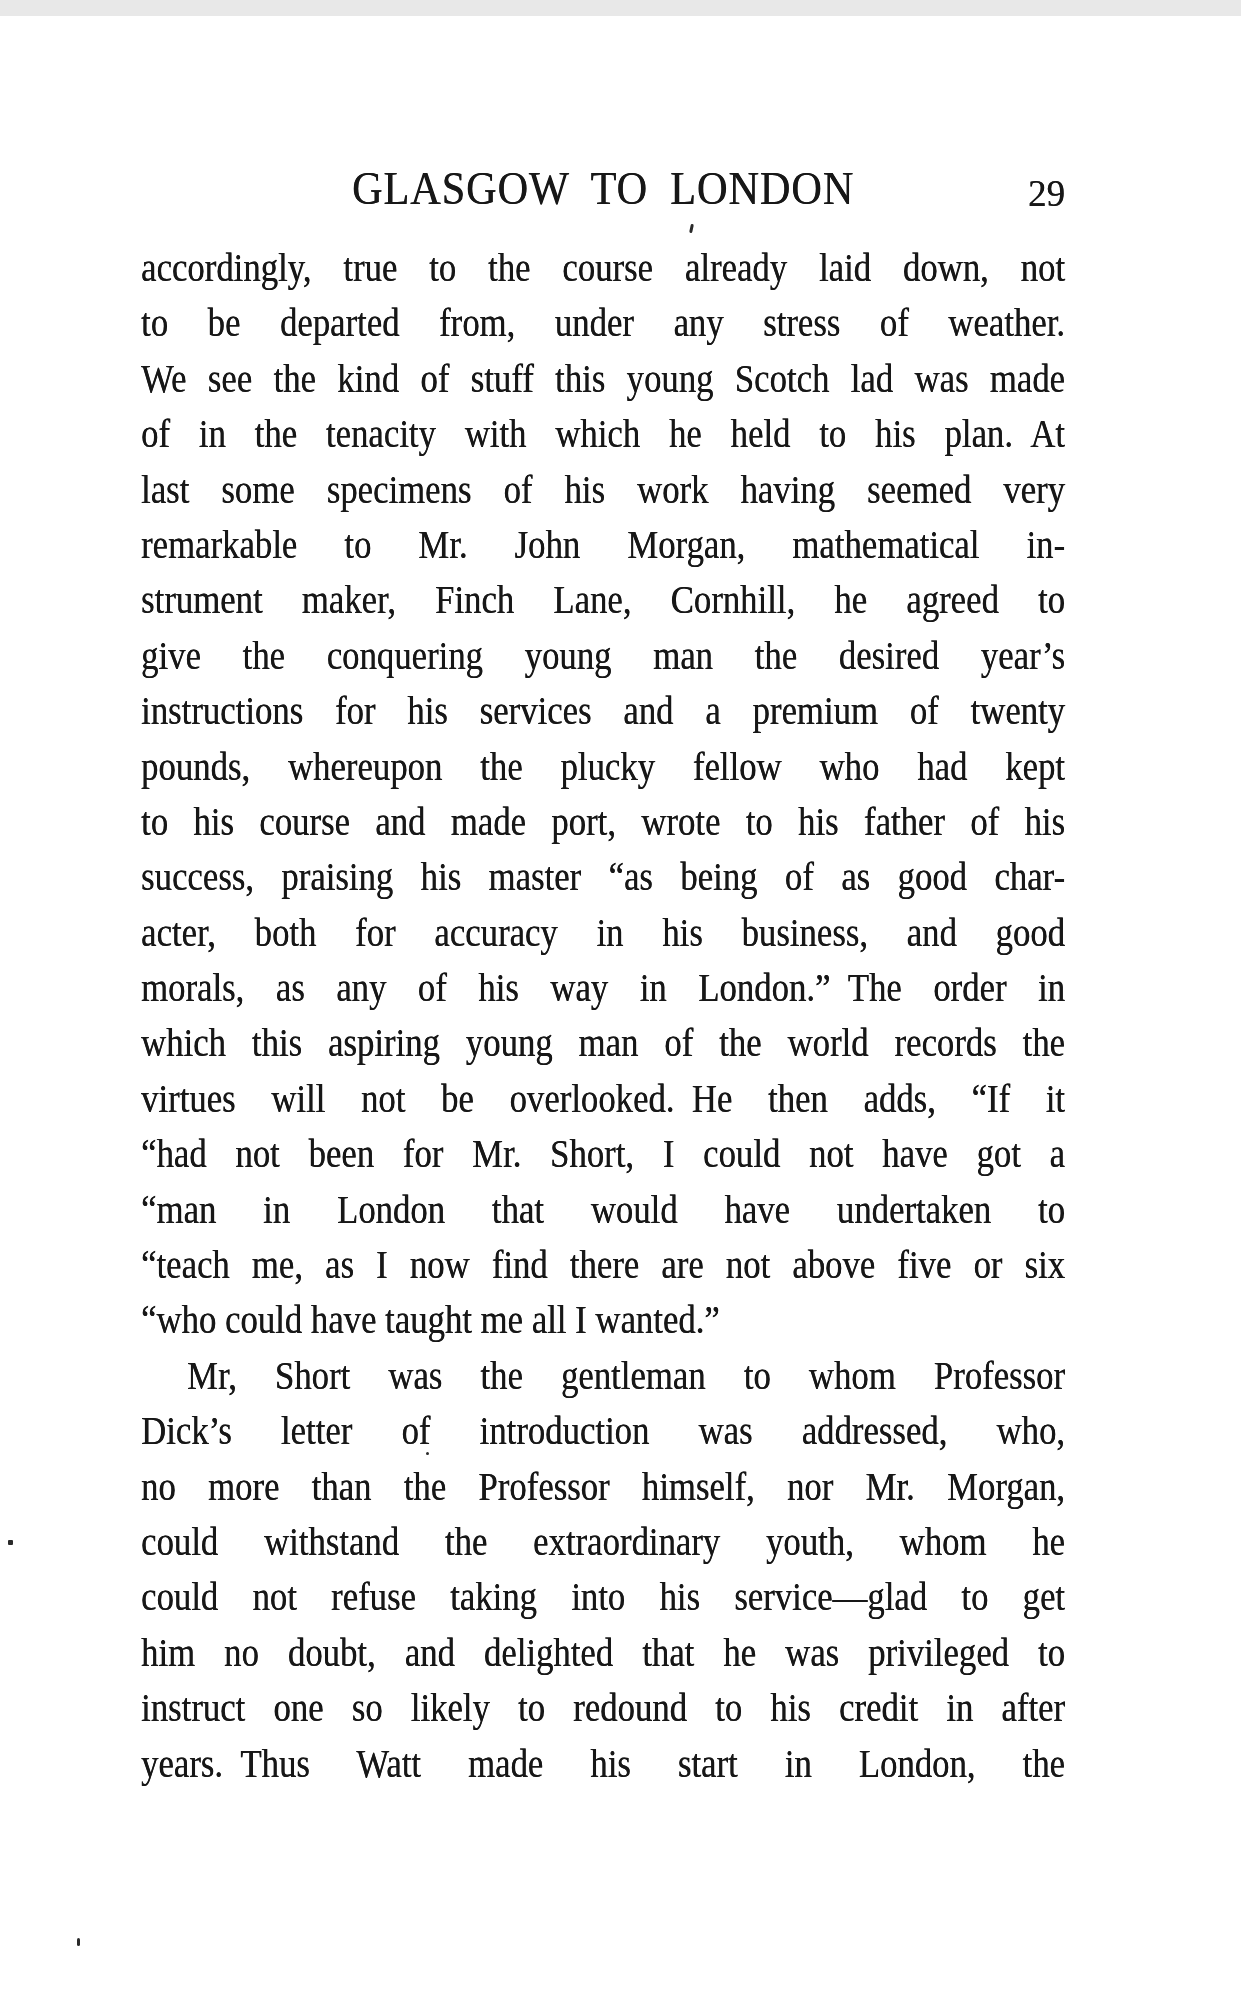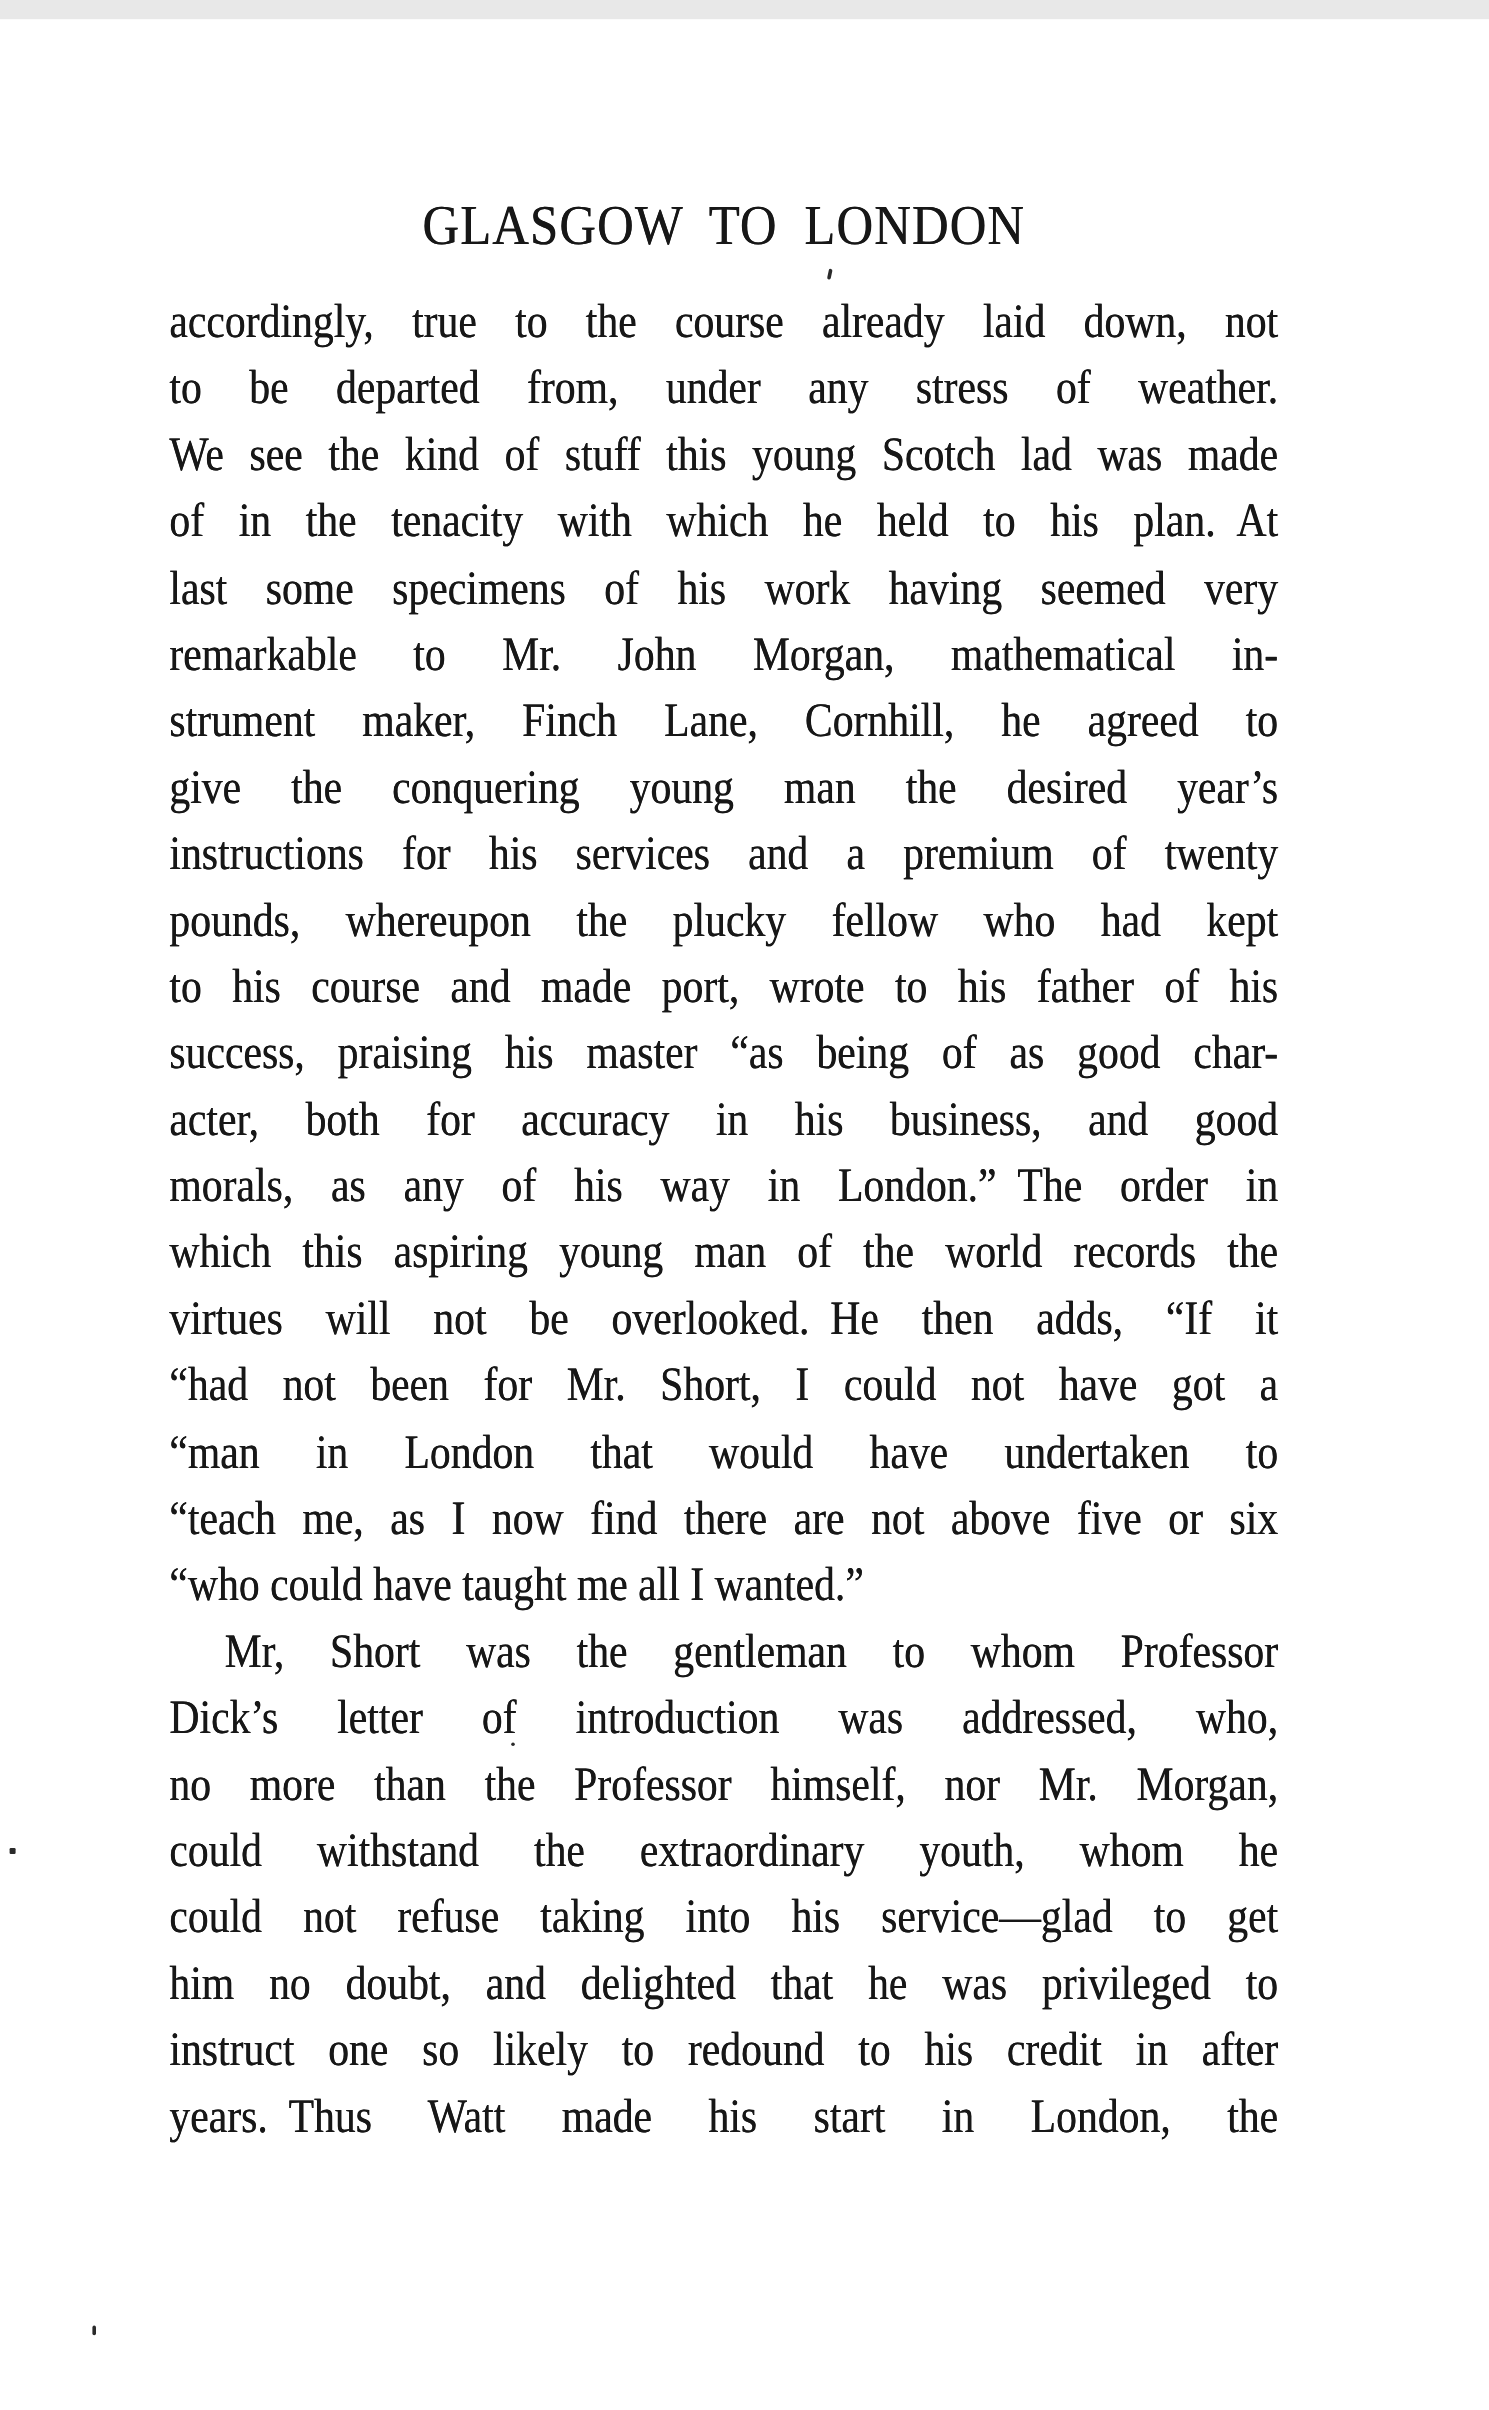--- a/index.html
+++ b/index.html
@@ -59,20 +59,21 @@
 </style>
 </head>
 <body>
 
 <div class="page">
 
   <div class="running-head">
     <span class="head-inner">GLASGOW TO LONDON</span>
   </div>
 
+  <div class="page-number">29</div>
 
   <div class="body-block">
       <div class="line">accordingly, true to the course already laid down, not</div>
       <div class="line">to be departed from, under any stress of weather.</div>
       <div class="line">We see the kind of stuff this young Scotch lad was made</div>
       <div class="line">of in the tenacity with which he held to his plan. At</div>
       <div class="line">last some specimens of his work having seemed very</div>
       <div class="line">remarkable to Mr. John Morgan, mathematical in-</div>
       <div class="line">strument maker, Finch Lane, Cornhill, he agreed to</div>
       <div class="line">give the conquering young man the desired year’s</div>

